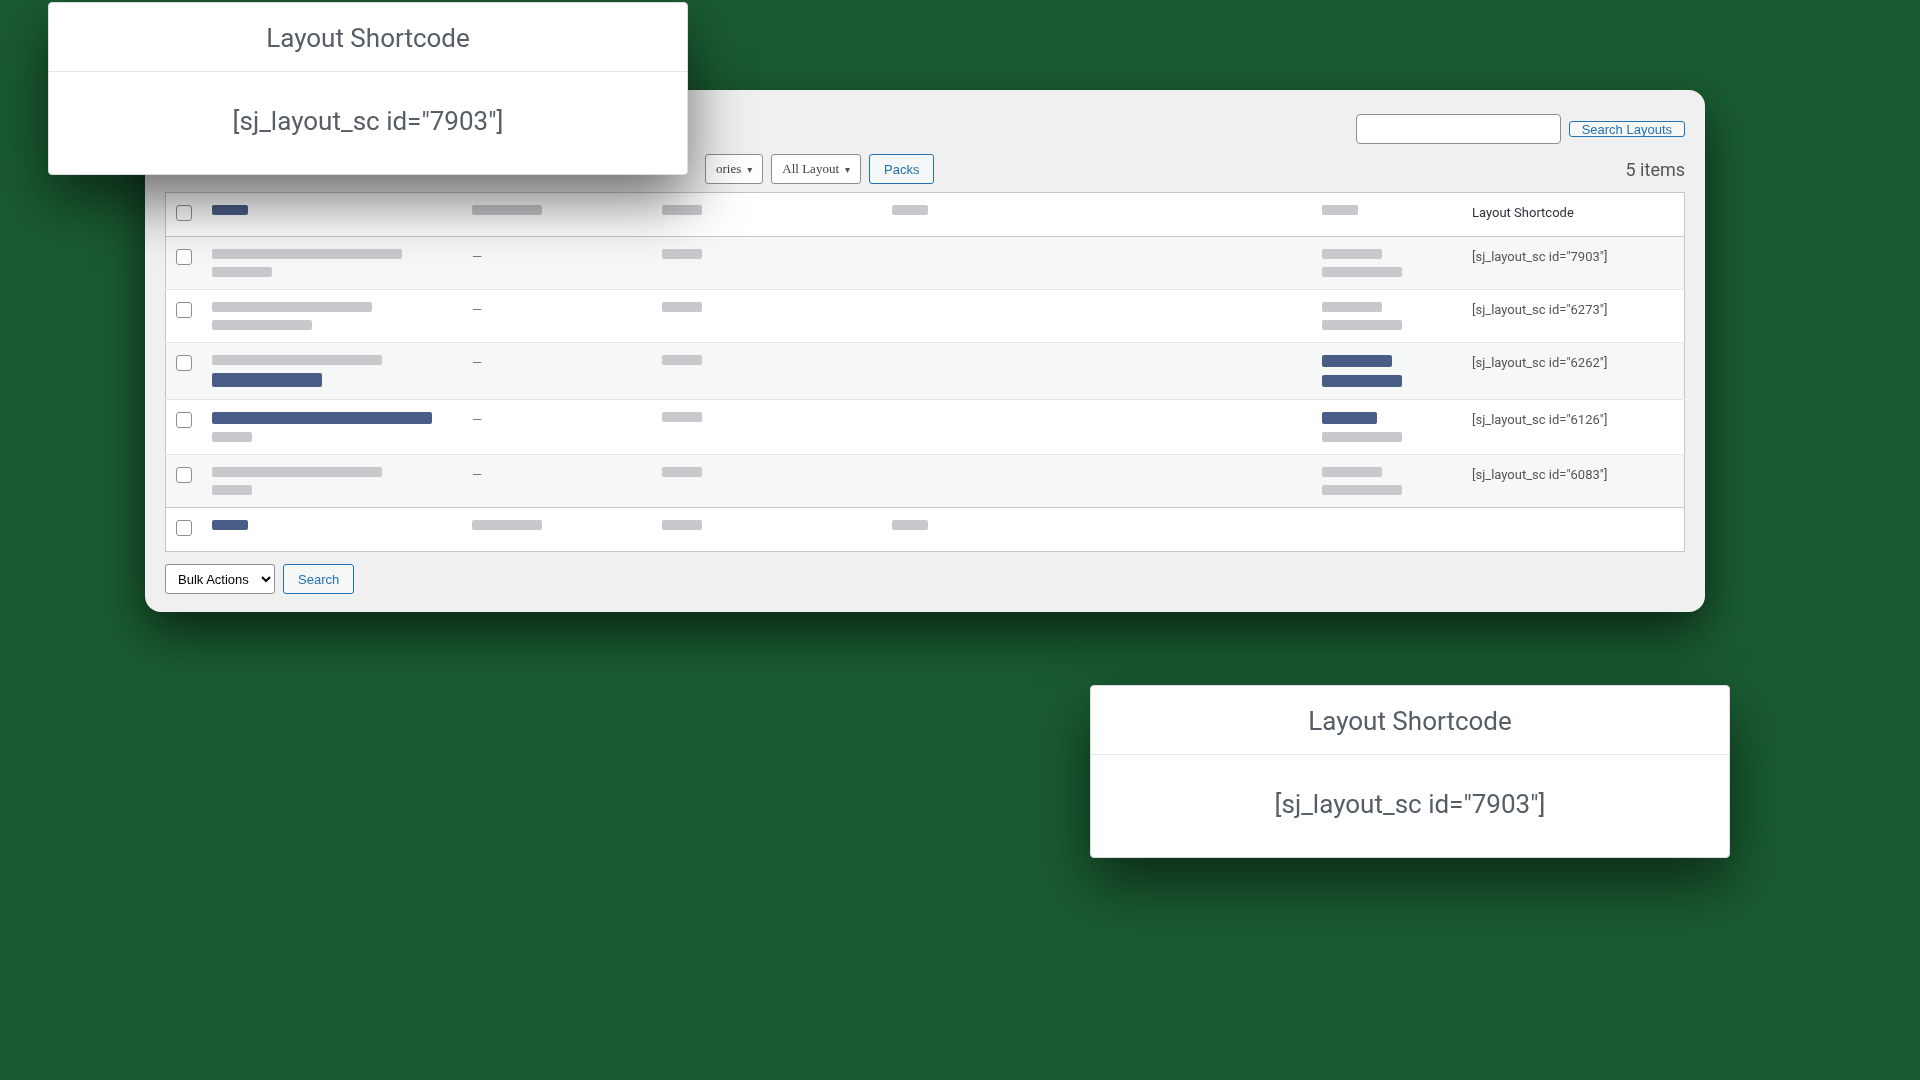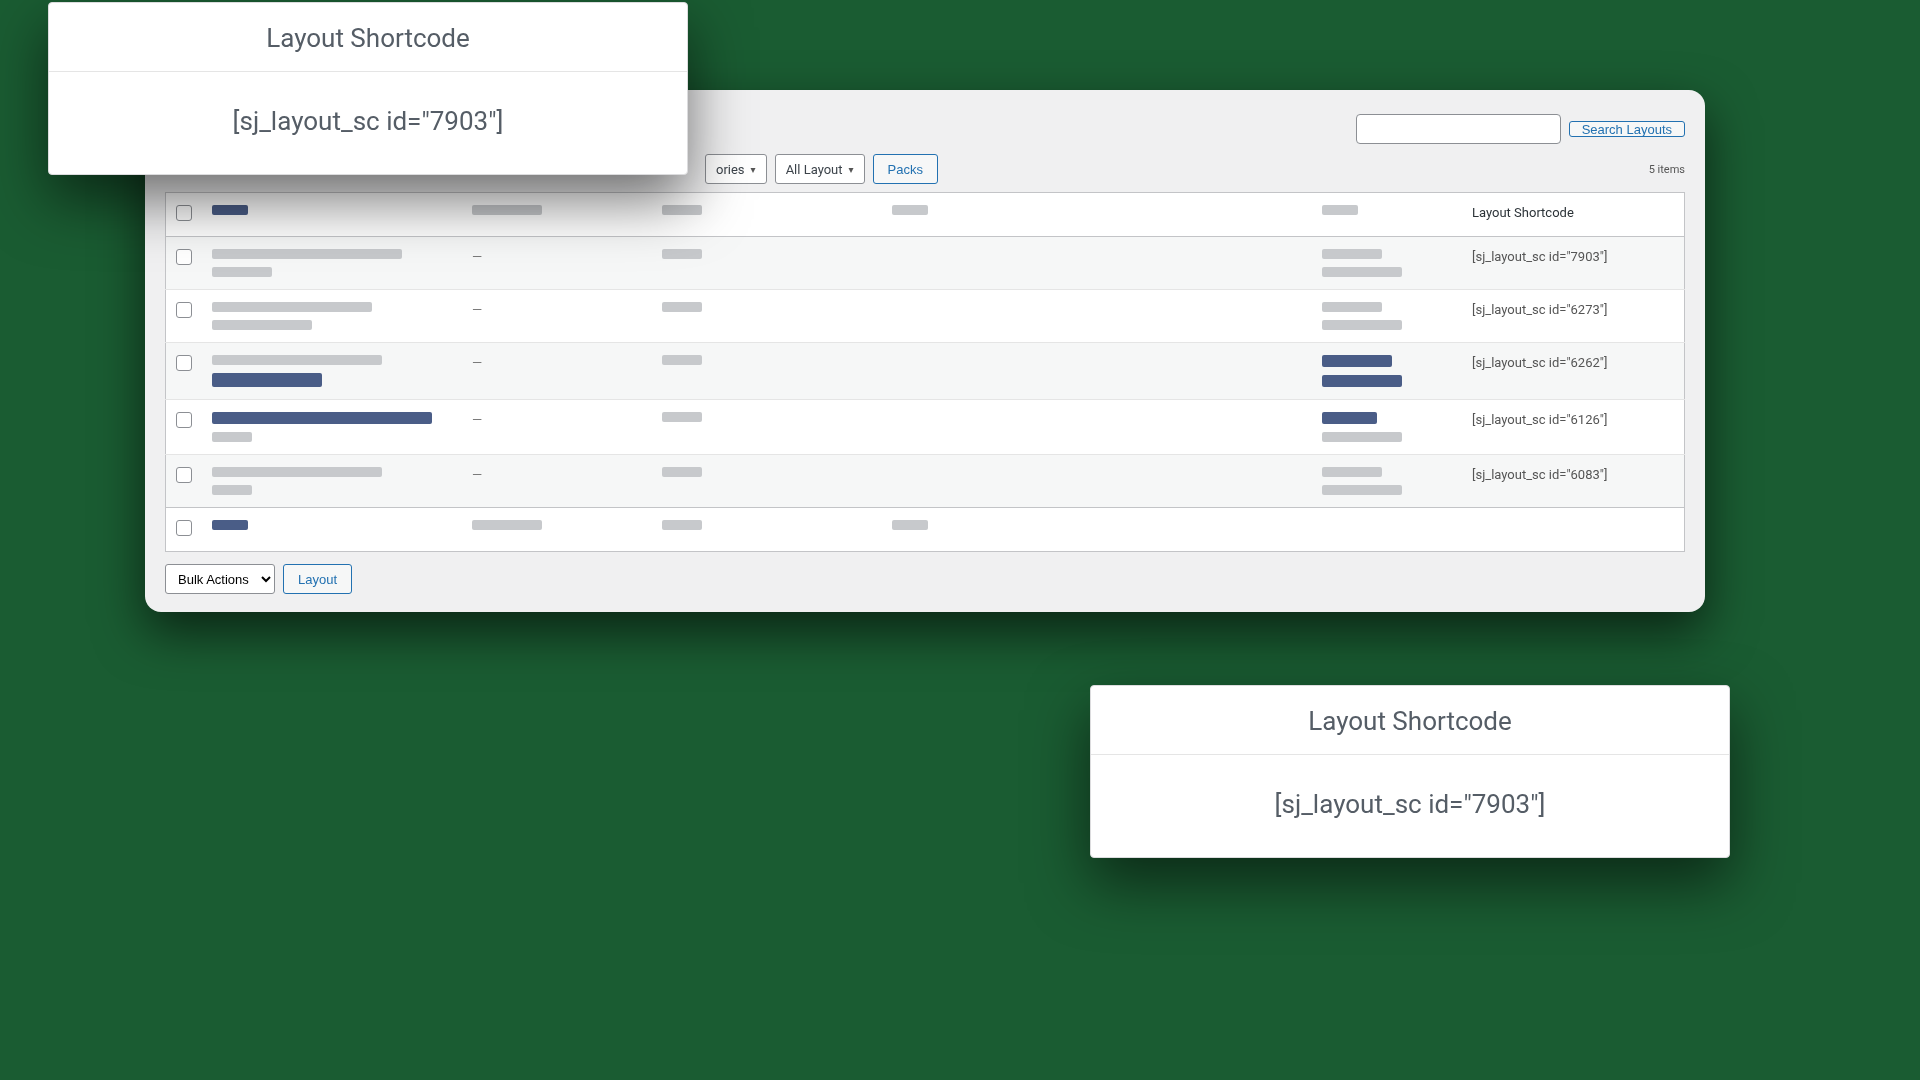--- a/index.html
+++ b/index.html
@@ -67,33 +67,34 @@
     height: 30px;
     padding: 0 10px;
     border: 1px solid #8c8f94;
     border-radius: 3px;
     background: #fff;
     font-size: 13px;
     cursor: pointer;
     display: inline-flex;
     align-items: center;
     gap: 6px;
+    font-family: Liberation Serif, serif;
   }
   .chevron { font-size: 10px; color:#555; }
   .filter-button {
     height: 30px;
     padding: 0 14px;
     border: 1px solid #2271b1;
     background: #f6f7f7;
     color: #2271b1;
     border-radius: 3px;
     font-size: 13px;
     cursor: pointer;
   }
-  .items-count { font-size: 11px; color:#555; }
+  .items-count { font-size: 18px; color:#555; }
 
   table.list-table {
     width: 100%;
     border-collapse: collapse;
     background: #fff;
     border: 1px solid #c3c4c7;
   }
   table.list-table th, table.list-table td {
     text-align: left;
     padding: 12px 10px;
@@ -320,21 +321,21 @@
         <th></th>
         <th></th>
       </tr>
     </tfoot>
   </table>
 
   <div class="bulk-row">
     <select class="bulk-select">
       <option>Bulk Actions</option>
     </select>
-    <button class="filter-button">Layout</button>
+    <button class="filter-button">Search</button>
   </div>
 
 </div>
 
 <div class="callout top">
   <div class="co-head">Layout Shortcode</div>
   <div class="co-body">[sj_layout_sc id="7903"]</div>
 </div>
 
 <div class="callout bottom">

